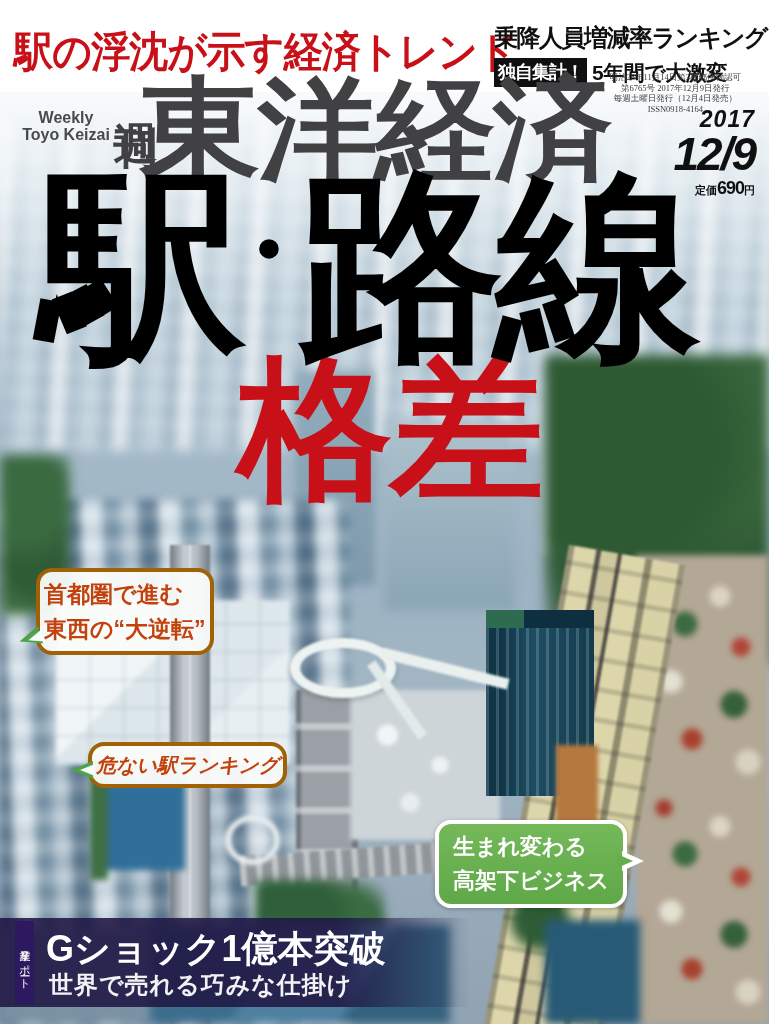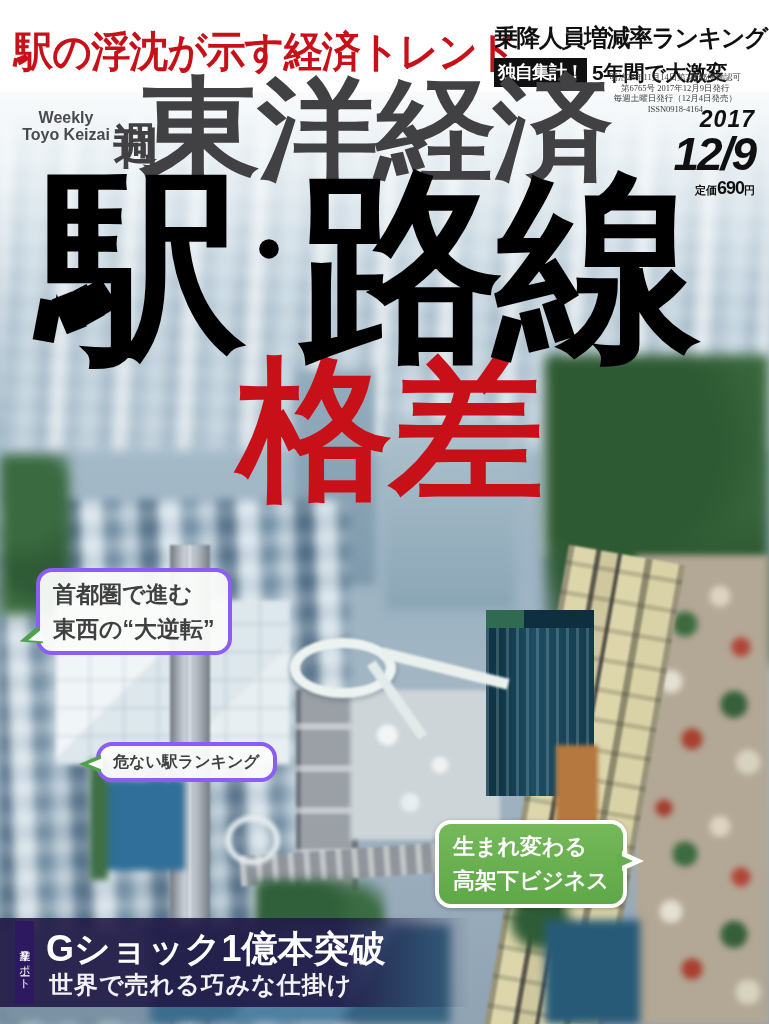--- a/index.html
+++ b/index.html
@@ -108,38 +108,38 @@
   .price .val{font-size:18px;letter-spacing:-1px;margin-top:36px;}
   
   .feature-title{position:absolute;left:40px;top:164px;font-size:205px;line-height:1;font-weight:900;
     color:#000;letter-spacing:-8px;z-index:30;white-space:nowrap;}
   .feature-title .dot{font-size:.5em;vertical-align:.52em;margin:0 -.2em;letter-spacing:0;}
   .feature-sub{position:absolute;left:238px;top:352px;font-size:154px;line-height:1;font-weight:900;
     color:#c81018;letter-spacing:-2px;z-index:29;white-space:nowrap;}
   
   .bubble{position:absolute;border-radius:16px;font-weight:900;white-space:nowrap;z-index:40;}
   .bubble div{white-space:nowrap;}
-  .bubble.white{background:rgba(250,252,250,.95);border:4px solid #8b5cf6;color:#404040;padding:5px 13px;}
+  .bubble.white{background:rgba(250,252,250,.95);border:4px solid #a16207;color:#c2410c;padding:5px 4px;}
   .bubble.green{background:linear-gradient(180deg,#74b85a,#5fa847);border:4px solid #fff;color:#fff;
     padding:6px 14px;box-shadow:0 1px 4px rgba(0,0,0,.25);}
   .bubble.white::before{content:"";position:absolute;left:-21px;border:solid transparent;
     border-width:9px 22px 9px 0;border-right-color:#4ea34a;}
   .bubble.white::after{content:"";position:absolute;left:-12px;border:solid transparent;
     border-width:6px 15px 6px 0;border-right-color:#fafcfa;}
   .bubble.green::before{content:"";position:absolute;right:-21px;border:solid transparent;
     border-width:10px 0 10px 22px;border-left-color:#fff;}
   .bubble.green::after{content:"";position:absolute;right:-10px;border:solid transparent;
     border-width:7px 0 7px 16px;border-left-color:#66ae4d;}
   .b1{left:36px;top:568px;font-size:23px;line-height:1.5;}
   .b1::before{bottom:4px;transform:rotate(-18deg);}
   .b1::after{bottom:7px;transform:rotate(-18deg);}
   .b2{left:433px;top:546px;font-size:23px;line-height:1.45;}
   .b2::before{top:56%;}
   .b2::after{top:60%;}
-  .b3{left:96px;top:742px;font-size:16px;line-height:1.4;}
+  .b3{left:88px;top:742px;font-size:20px;line-height:1.4;font-style:italic;}
   .b3::before{bottom:5px;}
   .b3::after{bottom:8px;}
   .b4{left:435px;top:820px;font-size:22px;line-height:1.55;}
   .b4::before{top:34%;}
   .b4::after{top:38%;}
   
   .bottom-band{position:absolute;left:0;top:918px;width:470px;height:89px;z-index:35;
     background:linear-gradient(90deg,rgba(32,23,68,.88) 0 72%,rgba(32,23,68,0) 100%);}
   .band-cat{position:absolute;left:15px;top:3px;width:19px;height:83px;background:rgba(46,24,98,.92);
     display:flex;align-items:center;justify-content:center;}

